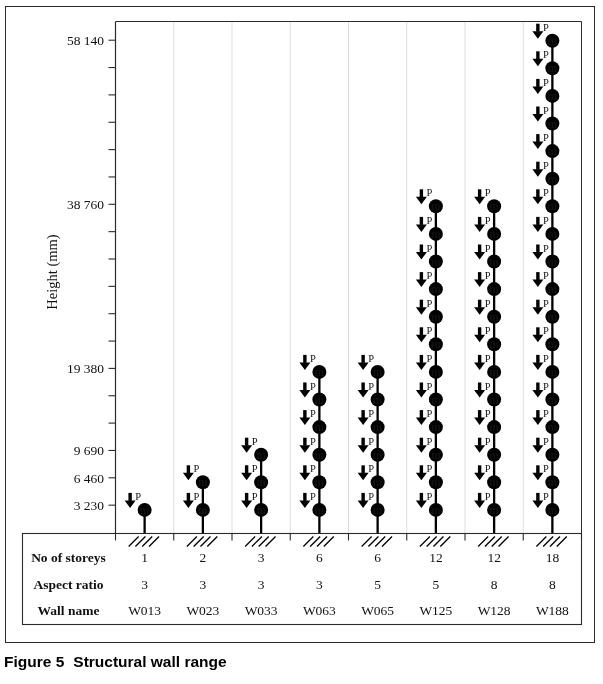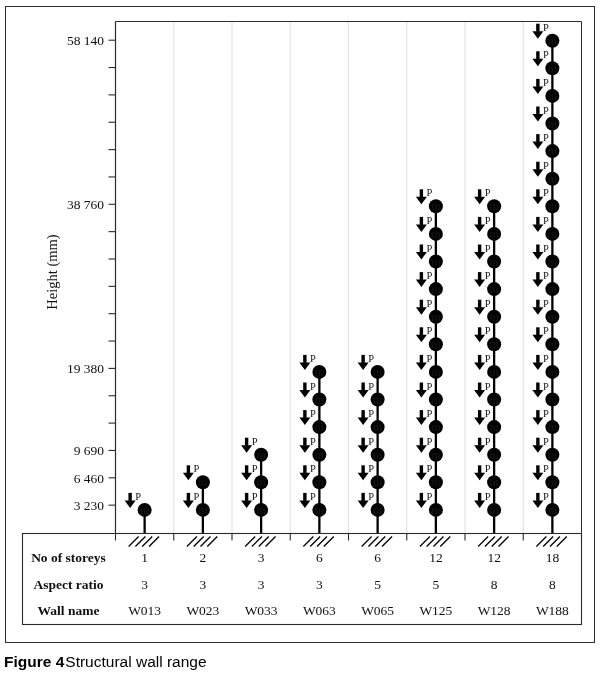--- a/index.html
+++ b/index.html
@@ -11,21 +11,21 @@
   .tick-label{font-size:13.5px;}
   .row-label{font-size:13.5px;font-weight:bold;}
   .cell{font-size:13.5px;}
   .m-label{font-size:11.5px;font-weight:bold;fill:#ffffff;}
   .p-label{font-size:10.5px;}
   .ylabel{position:absolute;left:52px;top:272px;transform:translate(-50%,-50%) rotate(-90deg);
           font-size:14.5px;color:#111111;white-space:nowrap;font-family:"Liberation Serif",serif;}
   .caption{position:absolute;left:4px;top:653px;font-family:"Liberation Sans",sans-serif;
            font-size:15.5px;color:#000000;}
   .caption .cap-bold{font-weight:bold;}
-  .caption .cap-rest{font-weight:normal;margin-left:1px;}
+  .caption .cap-rest{font-weight:bold;margin-left:9px;}
 </style>
 </head>
 <body>
 
 <div class="figure">
   <div class="outer-box"></div>
   <svg id="chart-svg" width="603" height="684" viewBox="0 0 603 684">
       <line x1="173.75" y1="21.5" x2="173.75" y2="533.5" stroke="#dedede" stroke-width="1"></line>
       <line x1="232" y1="21.5" x2="232" y2="533.5" stroke="#dedede" stroke-width="1"></line>
       <line x1="290.25" y1="21.5" x2="290.25" y2="533.5" stroke="#dedede" stroke-width="1"></line>
@@ -449,15 +449,15 @@
       <text x="435.875" y="615" text-anchor="middle" class="cell">W125</text>
       <text x="494.125" y="561.5" text-anchor="middle" class="cell">12</text>
       <text x="494.125" y="588.5" text-anchor="middle" class="cell">8</text>
       <text x="494.125" y="615" text-anchor="middle" class="cell">W128</text>
       <text x="552.375" y="561.5" text-anchor="middle" class="cell">18</text>
       <text x="552.375" y="588.5" text-anchor="middle" class="cell">8</text>
       <text x="552.375" y="615" text-anchor="middle" class="cell">W188</text>
     </svg>
   <div class="ylabel">Height (mm)</div>
   <div class="caption">
-    <span class="cap-bold">Figure 4</span><span class="cap-rest">Structural wall range</span>
+    <span class="cap-bold">Figure 5</span><span class="cap-rest">Structural wall range</span>
   </div>
 </div>
 
 </body></html>

